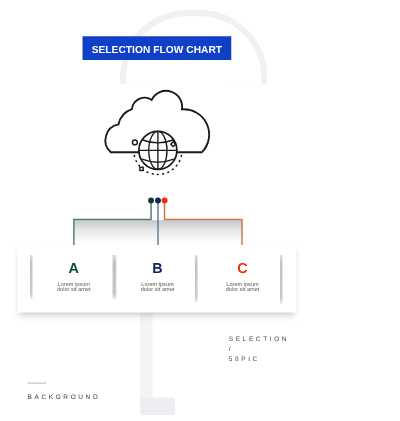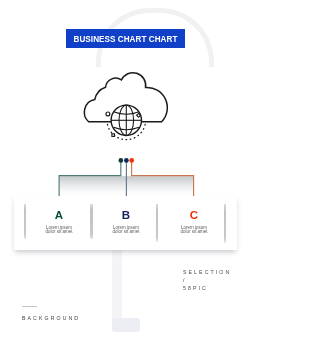--- a/index.html
+++ b/index.html
@@ -41,21 +41,21 @@
 </head>
 <body>
 
 <div id="stage">
 
   <div class="bg-arc"></div>
   <div class="bg-vband"></div>
   <div class="bg-blob"></div>
 
   <div class="banner">
-    <div class="t">BUSINESS CHART CHART</div>
+    <div class="t">SELECTION FLOW CHART</div>
   </div>
 
   <svg class="art" width="252" height="337" viewBox="0 0 252 337">
     <defs>
       <linearGradient id="shadowfade" x1="0" y1="0" x2="0" y2="1">
         <stop offset="0" stop-color="#c3c8ca" stop-opacity="1"></stop>
         <stop offset="0.25" stop-color="#cfd2d4" stop-opacity="0.78"></stop>
         <stop offset="0.62" stop-color="#e3e5e7" stop-opacity="0.45"></stop>
         <stop offset="1" stop-color="#ffffff" stop-opacity="0"></stop>
       </linearGradient>

